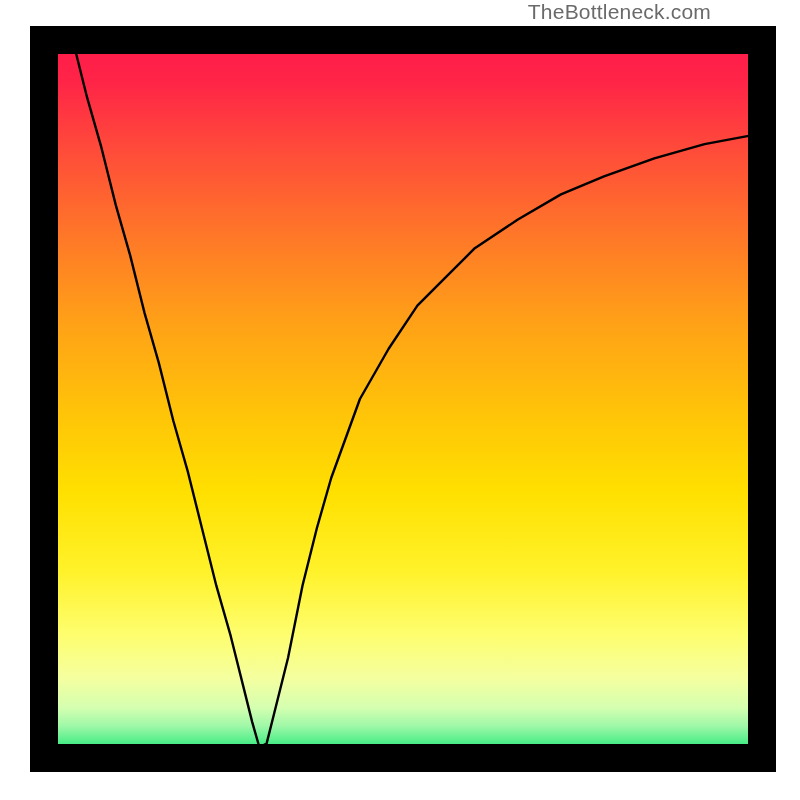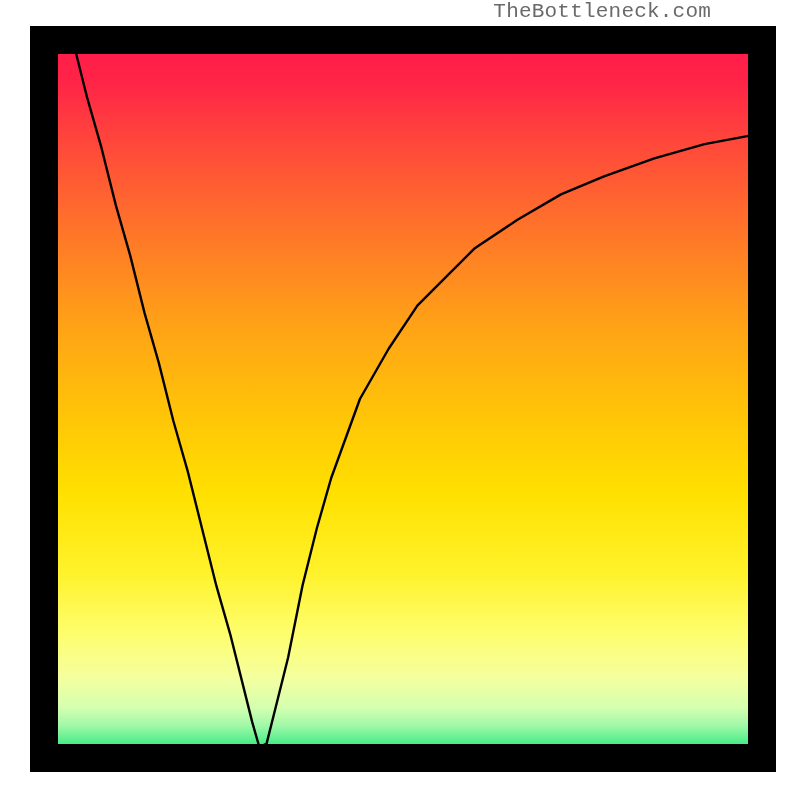--- a/index.html
+++ b/index.html
@@ -8,21 +8,20 @@
     width: 800px;
     height: 800px;
     overflow: hidden;
     background: #ffffff;
     font-family: Arial, Helvetica, sans-serif;
   }
   .wrap {
     position: relative;
     width: 717px;
     height: 800px;
-    font-family: Liberation Mono, monospace;
   }
   .watermark {
     position: absolute;
     top: 0px;
     right: 6px;
     color: #6a6a6a;
     font-size: 21px;
     font-weight: 500;
     letter-spacing: 0.2px;
     z-index: 5;

